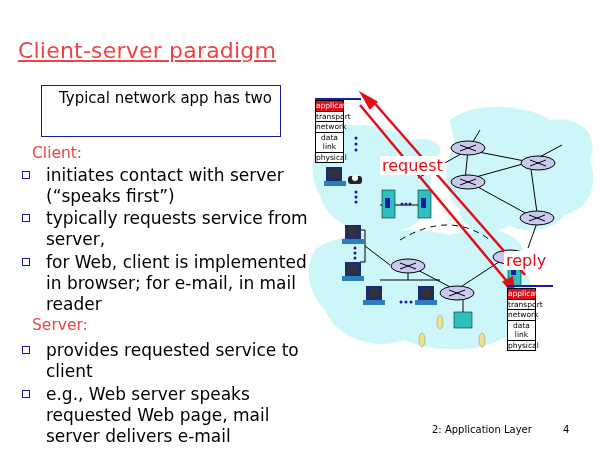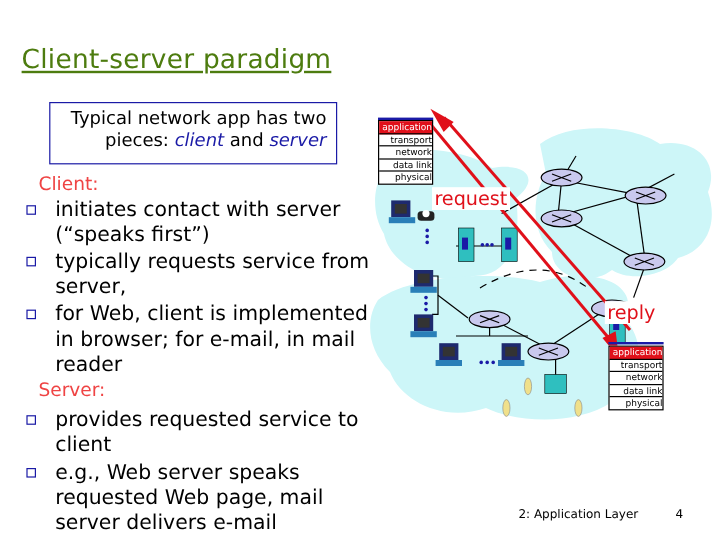--- a/index.html
+++ b/index.html
@@ -1,46 +1,45 @@
 <!DOCTYPE html>
 <html><head>
 <meta charset="utf-8">
 <style>
   html, body { margin:0; padding:0; }
   body { width:600px; height:450px; background:#ffffff; position:relative; overflow:hidden;
          font-family:"DejaVu Sans", sans-serif; color:#000; }
-  .title { position:absolute; left:18px; top:38px; font-size:22px; color:#4d7c0f;
+  .title { position:absolute; left:18px; top:38px; font-size:22px; color:#ef4444;
            text-decoration:underline; letter-spacing:0.2px; }
   .intro-box { position:absolute; left:41px; top:85px; width:240px; height:52px;
                border:1px solid #1a1aa6; font-size:15px; text-align:right; line-height:19px;
                box-sizing:border-box; padding:3px 8px 0 0; }
   .intro-box .em { color:#1a1aa6; font-style:italic; }
   .section-h { position:absolute; left:16px; font-size:15.5px; color:#ef4444;margin-left:16px; }
   .bullet { position:absolute; left:20px; width:300px; font-size:17px; line-height:21px; }
   .bullet .box { position:absolute; left:2px; top:6px; width:8px; height:8px;
                  border:1.5px solid #1a1aa6; box-sizing:border-box; }
   .bullet .txt { margin-left:26px; display:block; }
   .footer { position:absolute; top:424px; font-size:10px; }
   #diagram { position:absolute; left:300px; top:90px; }
-  .stack { position:absolute; width:46px; border:1px solid #000; background:#fff;
-           font-size:7.5px; line-height:9.5px; text-align:right; box-sizing:border-box; }
+  .stack { position:absolute; width:29px; border:1px solid #000; background:#fff;
+           font-size:7.5px; line-height:9.5px; text-align:center; box-sizing:border-box; }
   .stack .layer { border-bottom:1px solid #000; }
   .stack .layer:last-child { border-bottom:none; }
   .stack .layer.app { background:#e0101a; color:#fff; }
   .stack-top-bar { position:absolute; height:2px; background:#1a1aa6; }
   .label-red { position:absolute; font-size:16px; color:#e0101a; background:#fff; padding:0 2px; }
 </style>
 </head>
 <body>
 
 <div class="title">Client-server paradigm</div>
 
 <div class="intro-box">
   <div>Typical network app has two</div>
-  <div><span>pieces: </span><span class="em">client</span><span> and </span><span class="em">server</span></div>
 </div>
 
 <div class="section-h" style="top:144px">Client:</div>
 
 <div class="bullet" style="top:165px; width:290px">
   <span class="box"></span>
   <span class="txt">initiates contact with server (“speaks first”)</span>
 </div>
 <div class="bullet" style="top:208px; width:294px">
   <span class="box"></span>
@@ -210,17 +209,17 @@
 
 <div class="stack-top-bar" style="left:507px; top:285px; width:46px;"></div>
 <div class="stack" style="left:507px; top:288px;">
   <div class="layer app">application</div>
   <div class="layer">transport</div>
   <div class="layer">network</div>
   <div class="layer">data link</div>
   <div class="layer">physical</div>
 </div>
 
-<div class="label-red" style="left:360px; top:156px;text-align:center;">request</div>
+<div class="label-red" style="left:380px; top:156px;text-align:center;">request</div>
 <div class="label-red" style="left:504px; top:251px;">reply</div>
 
 <div class="footer" style="left:432px;">2: Application Layer</div>
 <div class="footer" style="left:563px;">4</div>
 
 </body></html>

